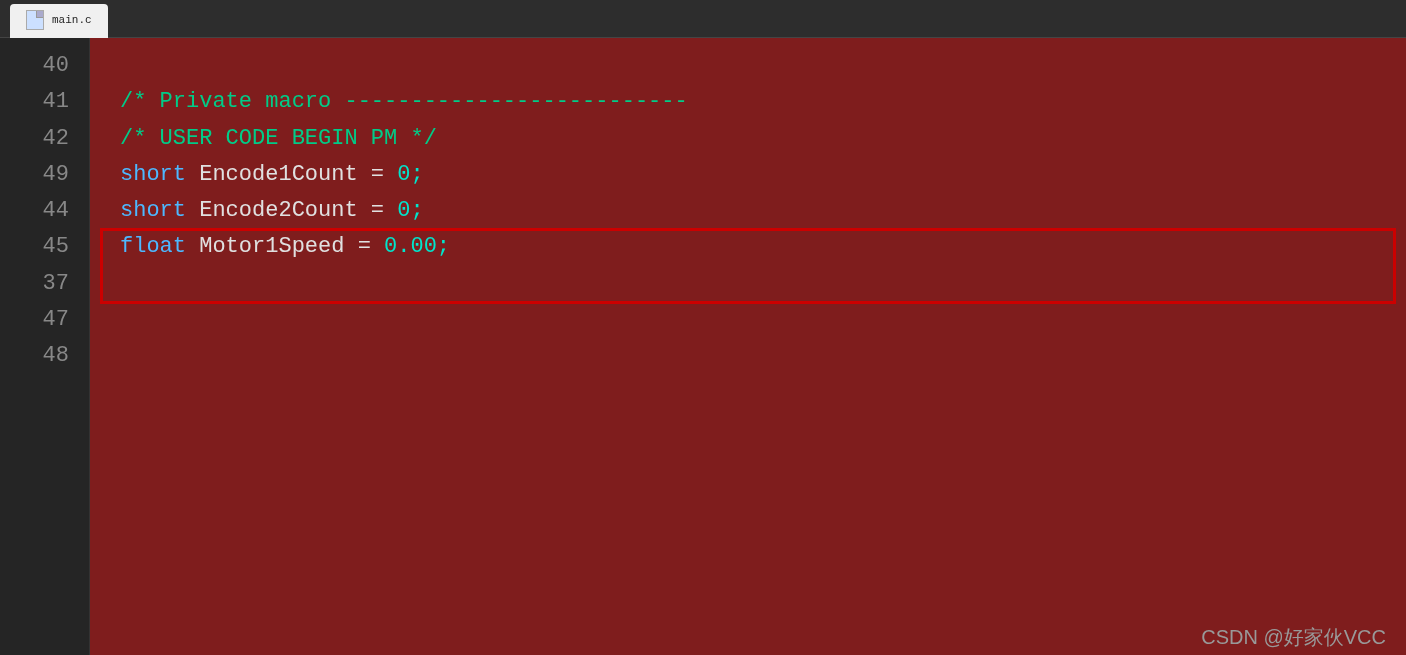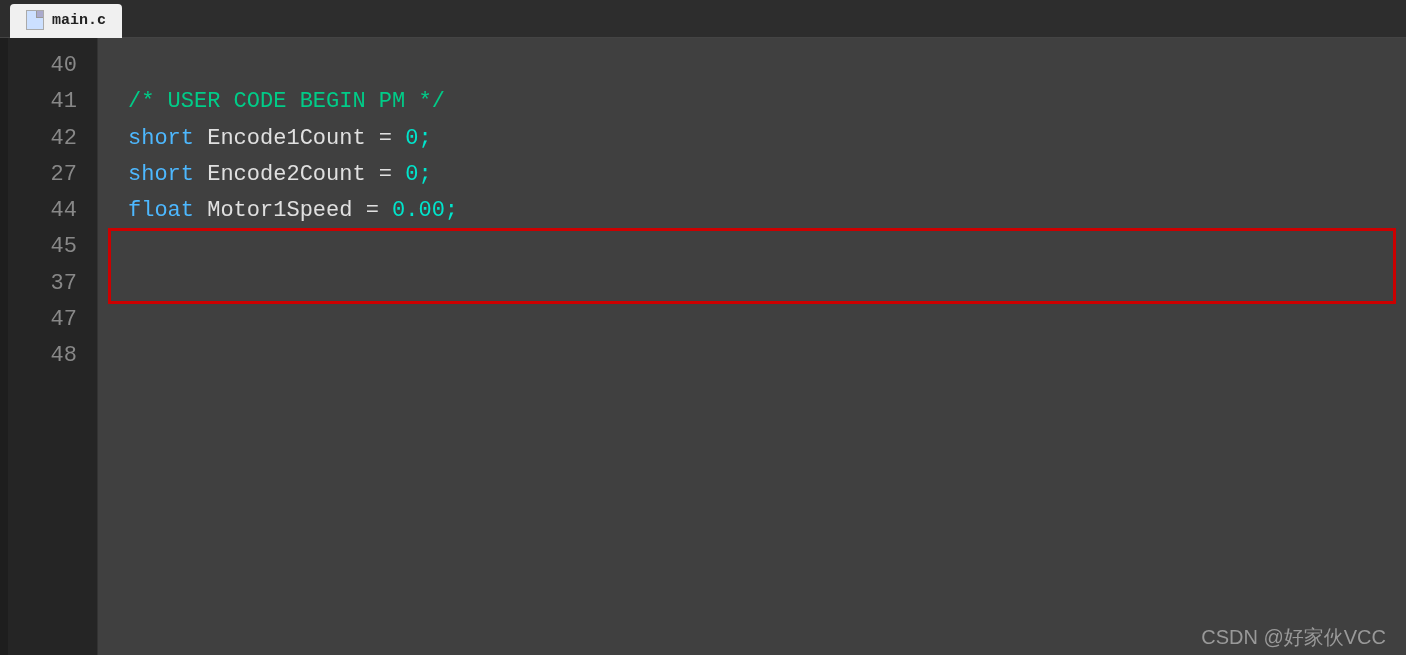--- a/index.html
+++ b/index.html
@@ -33,22 +33,22 @@
       border-bottom: 1px solid #444;
     }
 
     .tab {
       background: #f0f0f0;
       color: #222;
       padding: 6px 16px;
       display: flex;
       align-items: center;
       gap: 8px;
-      font-size: 15px;
-      font-weight: bold;
+      font-size: 11px;
+      font-weight: normal;
       border-top-left-radius: 4px;
       border-top-right-radius: 4px;
       border-bottom: 2px solid #f0f0f0;
       position: relative;
       top: 1px;
     }
 
     .tab-icon {
       width: 18px;
       height: 20px;
@@ -67,22 +67,21 @@
       width: 6px;
       height: 6px;
       background: #aac;
       border-left: 1px solid #999;
       border-bottom: 1px solid #999;
     }
 
     .code-area {
       display: flex;
       flex: 1;
-      background: #404040;
-      margin-left: 8px;
+      background: #7f1d1d;
     }
 
     .line-numbers {
       background: #252525;
       color: #888;
       padding: 0 20px 0 20px;
       text-align: right;
       font-size: 22px;
       line-height: 1.65;
       min-width: 90px;
@@ -154,29 +153,30 @@
       <span class="tab-icon"></span>
       <span>main.c</span>
     </div>
   </div>
 
   <div class="code-area">
     <div class="line-numbers" id="line-numbers-container">
     <span class="line-number">40</span>
         <span class="line-number">41</span>
         <span class="line-number">42</span>
-        <span class="line-number">27</span>
+        <span class="line-number">49</span>
         <span class="line-number">44</span>
         <span class="line-number">45</span>
         <span class="line-number">37</span>
         <span class="line-number">47</span>
         <span class="line-number">48</span>
       </div>
     <div class="code-content" id="code-content-container" style="position: relative;">
     <div class="code-line"></div>
+        <div class="code-line"><span class="comment">/* Private macro --------------------------</span></div>
         <div class="code-line"><span class="comment">/* USER CODE BEGIN PM */</span></div>
         <div class="code-line"><span class="kw-blue">short</span><span class="text-white"> Encode1Count = </span><span class="kw-cyan">0;</span></div>
         <div class="code-line"><span class="kw-blue">short</span><span class="text-white"> Encode2Count = </span><span class="kw-cyan">0;</span></div>
         <div class="code-line"><span class="kw-blue">float</span><span class="text-white"> Motor1Speed = </span><span class="kw-cyan">0.00;</span></div>
         <div class="code-line"></div>
         <div class="highlighted-block" style="top: 189.5px; height: 76.6px; left: 10px; right: 10px;"></div>
       </div>
   </div>
 
   <div class="watermark">CSDN @好家伙VCC</div>

